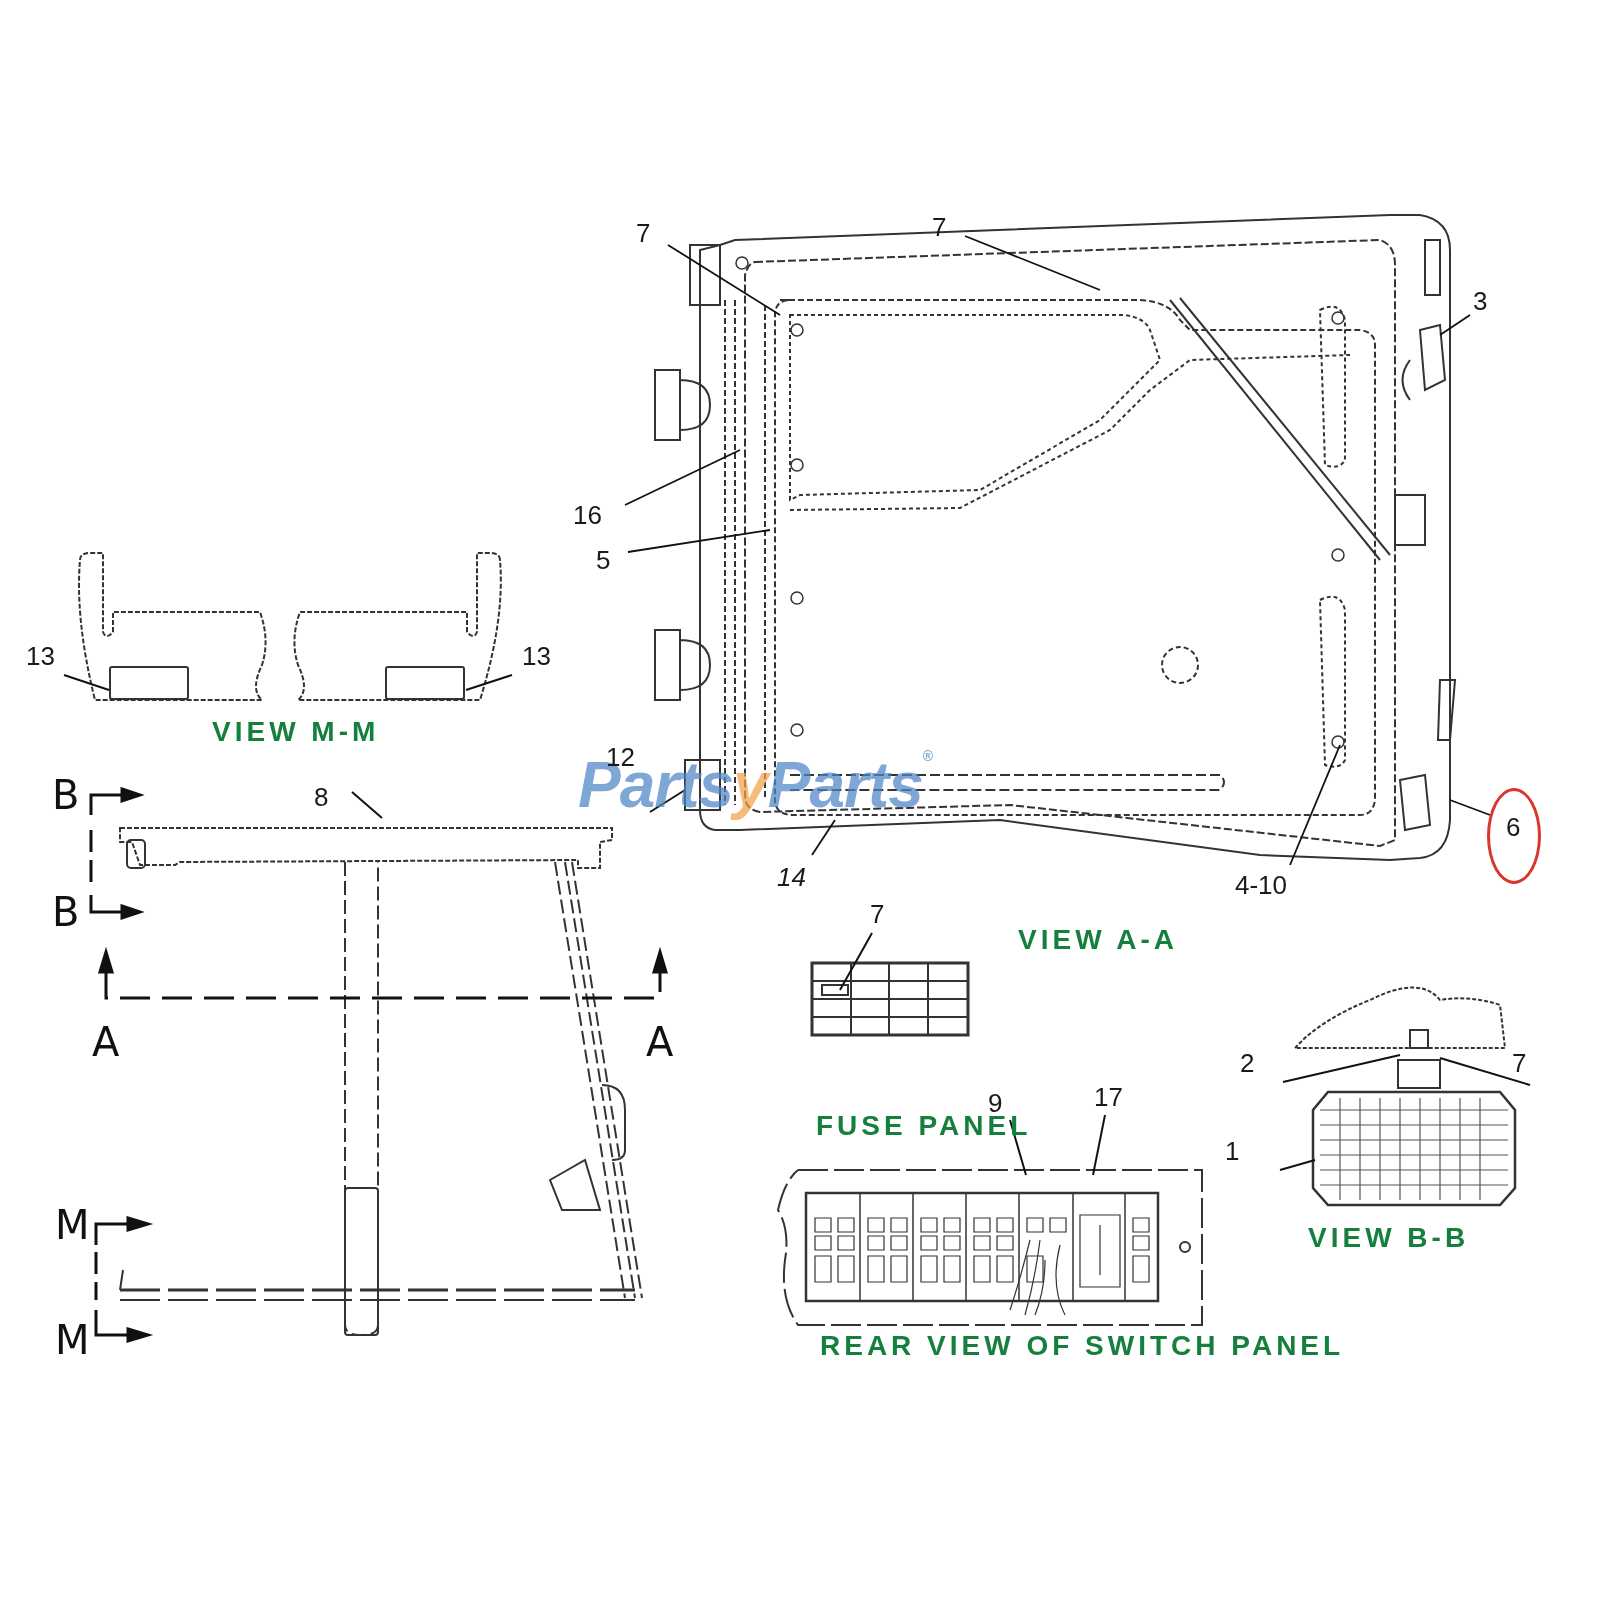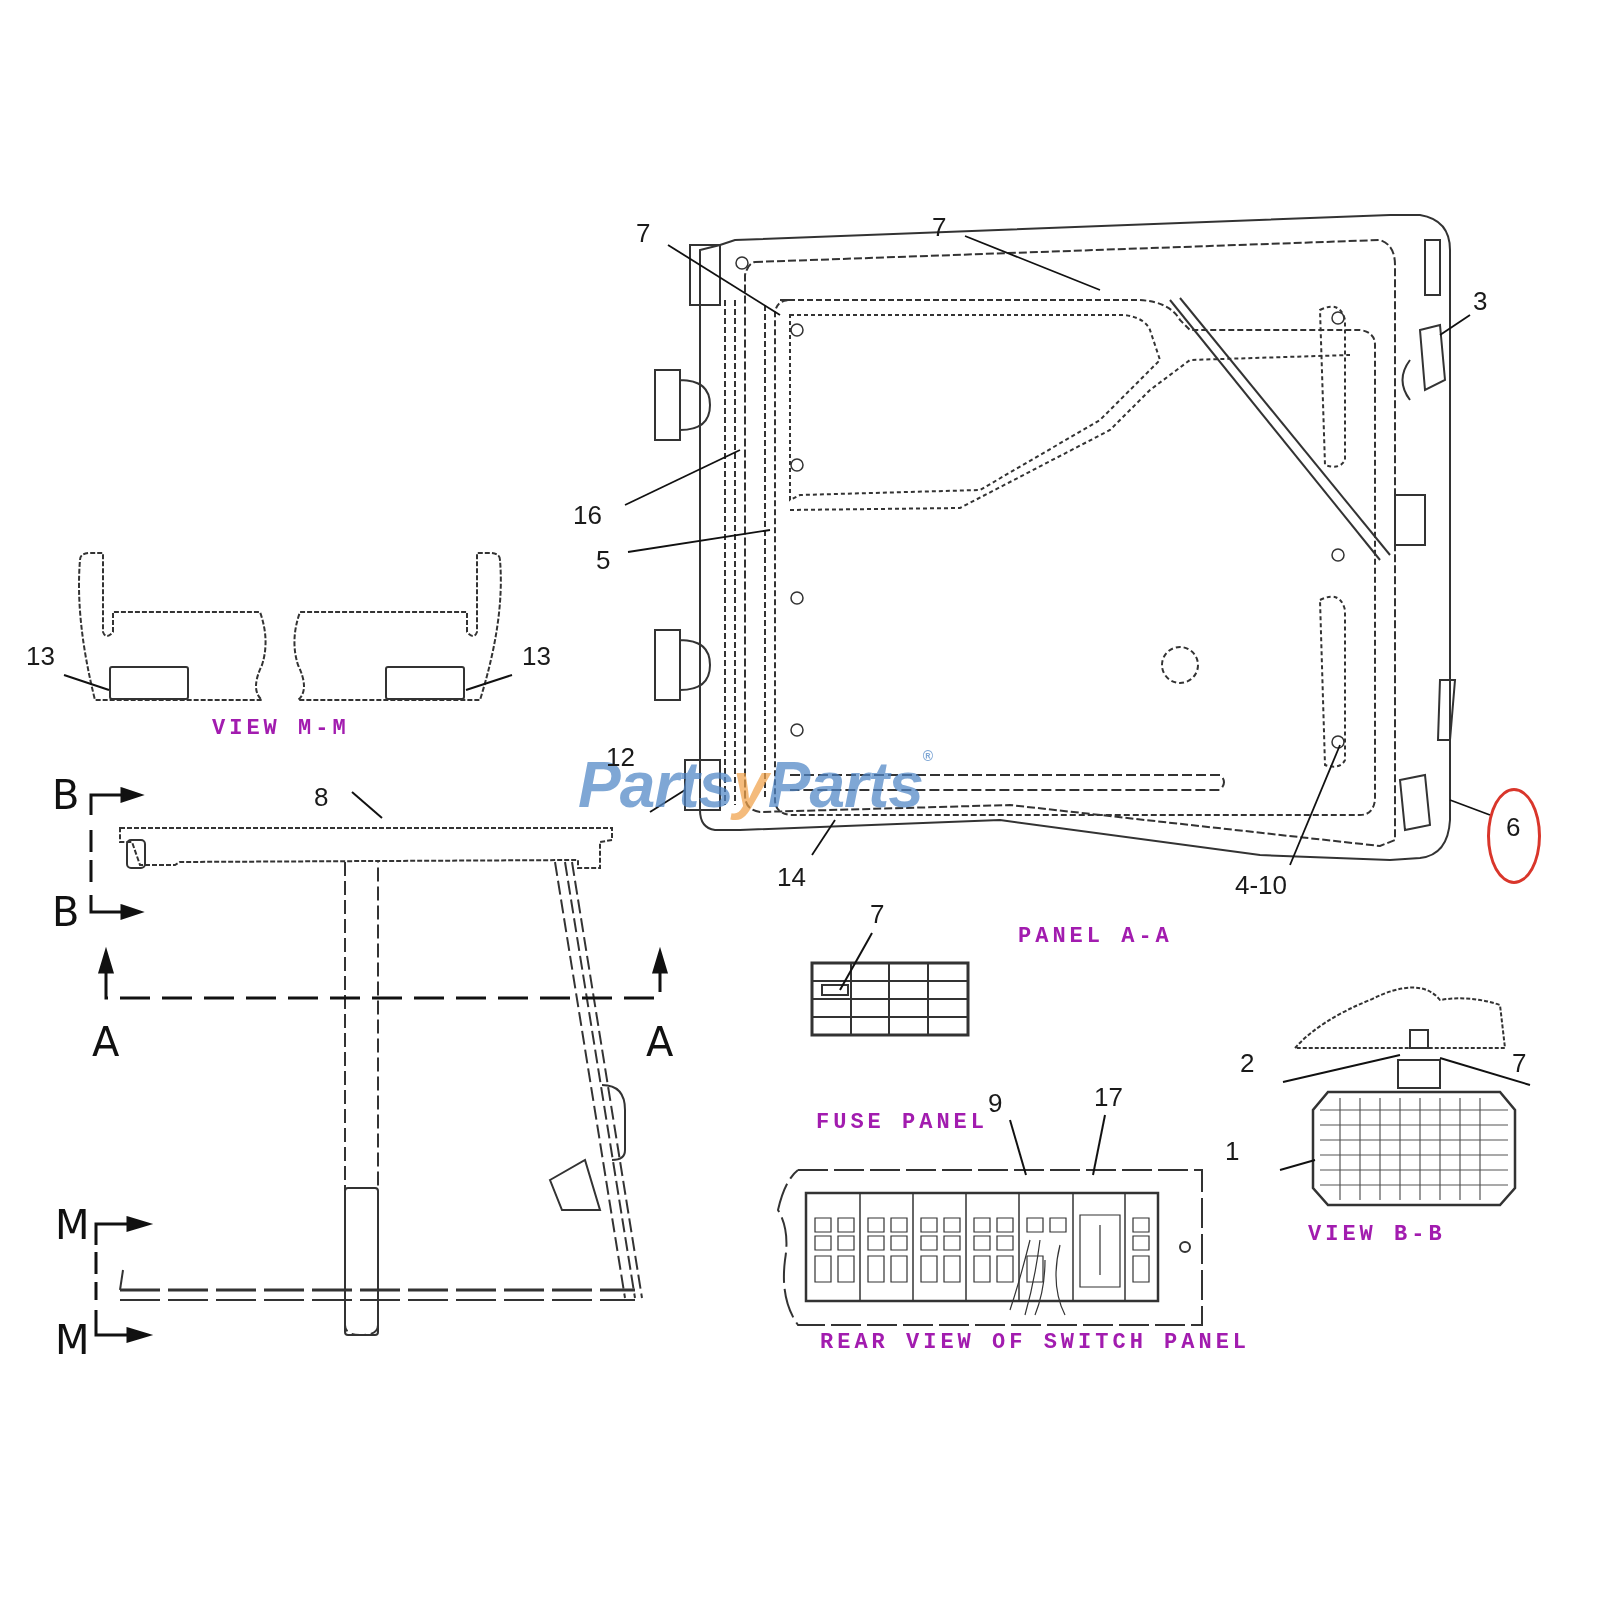--- a/index.html
+++ b/index.html
@@ -1,22 +1,22 @@
 <!DOCTYPE html>
 <html><head>
 <meta charset="utf-8">
 <style>
   html, body { margin: 0; padding: 0; background: #ffffff; }
   body { width: 1600px; height: 1600px; position: relative; overflow: hidden;
          font-family: "Liberation Sans", sans-serif; }
   svg.drawing { position: absolute; left: 0; top: 0; }
   .callout { position: absolute; font-family: "Liberation Sans", sans-serif;
              font-size: 26px; color: #1a1a1a; line-height: 1; white-space: nowrap; }
-  .caption { position: absolute; font-family: Liberation Mono, monospace;
-             font-size: 22px; font-weight: bold; color: #a21caf; letter-spacing: 4px; white-space: nowrap; }
+  .caption { position: absolute; font-family: Liberation Sans, sans-serif;
+             font-size: 28px; font-weight: bold; color: #15803d; letter-spacing: 4px; white-space: nowrap; }
   .section { position: absolute; font-family: "DejaVu Sans", sans-serif;
              font-size: 40px; color: #111; line-height: 1; }
   .watermark { position: absolute; left: 578px; top: 748px; font-family: "Liberation Sans", sans-serif;
                font-weight: bold; font-style: italic; font-size: 64px; color: #4f86c6; opacity: 0.72;
                letter-spacing: -1px; white-space: nowrap; }
   .watermark .wm-y { color: #f0a24a; }
   .watermark .reg { font-size: 14px; vertical-align: top; font-style: normal; color: #4f86c6; }
   .highlight { position: absolute; left: 1487px; top: 788px; width: 54px; height: 96px;
                border: 3px solid #d9362b; border-radius: 50%; box-sizing: border-box; }
 </style>
@@ -188,37 +188,37 @@
 <div class="watermark"><span>Parts</span><span class="wm-y">y</span><span>Parts</span><span class="reg">®</span></div>
 
 <div class="highlight"></div>
 
 <span class="callout" style="left:636px;top:220px;">7</span>
 <span class="callout" style="left:932px;top:214px;">7</span>
 <span class="callout" style="left:1473px;top:288px;">3</span>
 <span class="callout" style="left:573px;top:502px;">16</span>
 <span class="callout" style="left:596px;top:547px;">5</span>
 <span class="callout" style="left:606px;top:744px;">12</span>
-<span class="callout" style="left:777px;top:864px;">14</span>
+<span class="callout" style="left:777px;top:864px;font-style:italic;">14</span>
 <span class="callout" style="left:1235px;top:872px;">4-10</span>
 <span class="callout" style="left:1506px;top:814px;">6</span>
 <span class="callout" style="left:26px;top:643px;">13</span>
 <span class="callout" style="left:522px;top:643px;">13</span>
 <span class="callout" style="left:314px;top:784px;">8</span>
 <span class="callout" style="left:870px;top:901px;">7</span>
 <span class="callout" style="left:988px;top:1090px;">9</span>
 <span class="callout" style="left:1094px;top:1084px;">17</span>
 <span class="callout" style="left:1240px;top:1050px;">2</span>
 <span class="callout" style="left:1512px;top:1050px;">7</span>
 <span class="callout" style="left:1225px;top:1138px;">1</span>
 
 <span class="section" style="left:52px;top:775px;">B</span>
 <span class="section" style="left:52px;top:892px;">B</span>
 <span class="section" style="left:92px;top:1022px;">A</span>
 <span class="section" style="left:646px;top:1022px;">A</span>
 <span class="section" style="left:55px;top:1205px;">M</span>
 <span class="section" style="left:55px;top:1320px;">M</span>
 
 <span class="caption" style="left:212px;top:716px;">VIEW M-M</span>
-<span class="caption" style="left:1018px;top:924px;">PANEL A-A</span>
+<span class="caption" style="left:1018px;top:924px;">VIEW A-A</span>
 <span class="caption" style="left:816px;top:1110px;">FUSE PANEL</span>
 <span class="caption" style="left:820px;top:1330px;">REAR VIEW OF SWITCH PANEL</span>
 <span class="caption" style="left:1308px;top:1222px;">VIEW B-B</span>
 
 </body></html>

